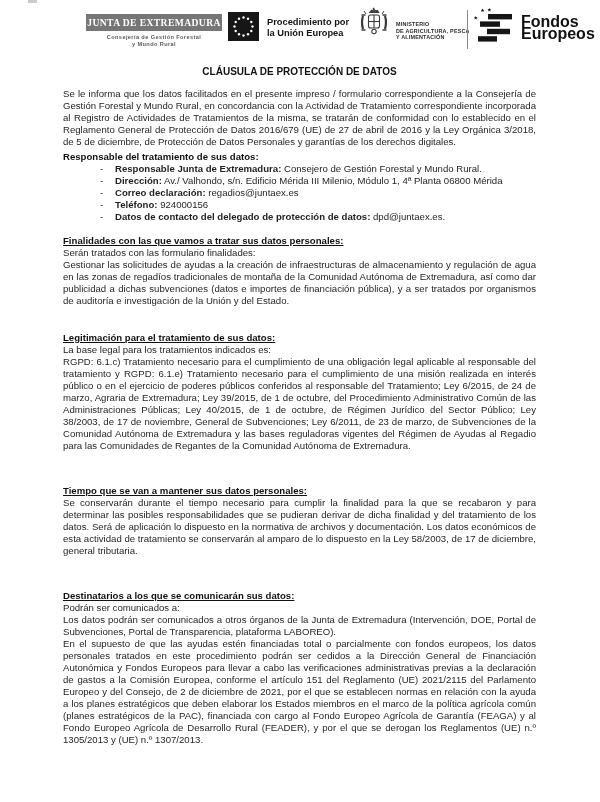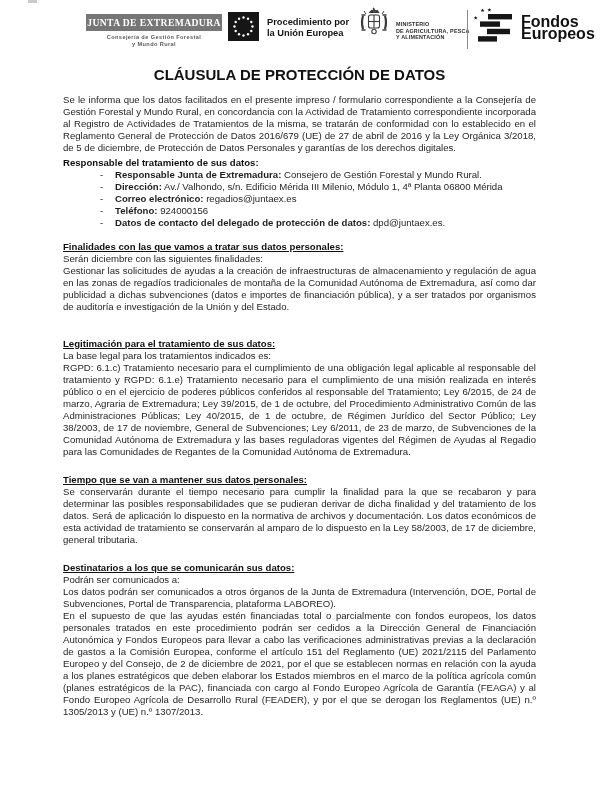--- a/index.html
+++ b/index.html
@@ -29,27 +29,27 @@
   .coat{position:absolute;left:356px;top:6px;width:36px;height:46px;}
   .min-text{position:absolute;left:396px;top:21px;font-size:5.4px;line-height:6.6px;color:#2a2a2a;font-weight:bold;letter-spacing:.2px;}
 
   .divider{position:absolute;left:467px;top:10px;width:1px;height:39px;background:#8a8a8a;}
 
   .fondos{position:absolute;left:472px;top:8px;width:44px;height:40px;}
   .fondos-text{position:absolute;left:521px;top:16px;font-size:16px;font-weight:600;line-height:12px;color:#111;}
 
   
   .doc{position:absolute;left:63px;top:62px;width:473px;}
-  .doc-title{text-align:center;font-weight:bold;font-size:15px;margin:4px 0 11px 0;color:#111;}
+  .doc-title{text-align:center;font-weight:bold;font-size:10px;margin:4px 0 11px 0;color:#111;}
   p{margin:0;font-size:9.6px;line-height:12px;text-align:justify;}
   .sec-title{font-weight:bold;font-size:9.6px;line-height:12px;color:#111;}
   .u{text-decoration:underline;}
   .sec{margin-top:12px;}
   .sec.gap-lg{margin-top:25px;}
-  .sec.gap-xl{margin-top:16px;}
+  .sec.gap-xl{margin-top:33px;}
   .intro{margin-top:10px;}
   .resp{margin-top:3px;}
   .bullets{margin-top:0;}
   .bullet{position:relative;padding-left:52px;font-size:9.6px;line-height:12px;}
   .bullet .dash{position:absolute;left:37px;top:0;}
   .b-label{font-weight:bold;}
 </style>
 </head>
 <body>
 
@@ -143,34 +143,34 @@
     <div class="sec resp">
       <div class="sec-title">Responsable del tratamiento de sus datos:</div>
       <div class="bullets">
         <div class="bullet">
           <span class="dash">-</span><span class="b-label">Responsable Junta de Extremadura:</span><span class="b-value"> Consejero de Gestión Forestal y Mundo Rural.</span>
         </div>
         <div class="bullet">
           <span class="dash">-</span><span class="b-label">Dirección:</span><span class="b-value"> Av./ Valhondo, s/n. Edificio Mérida III Milenio, Módulo 1, 4ª Planta 06800 Mérida</span>
         </div>
         <div class="bullet">
-          <span class="dash">-</span><span class="b-label">Correo electrónico:</span><span class="b-value"> regadios@juntaex.es</span>
+          <span class="dash">-</span><span class="b-label">Correo declaración:</span><span class="b-value"> regadios@juntaex.es</span>
         </div>
         <div class="bullet">
           <span class="dash">-</span><span class="b-label">Teléfono:</span><span class="b-value"> 924000156</span>
         </div>
         <div class="bullet">
           <span class="dash">-</span><span class="b-label">Datos de contacto del delegado de protección de datos:</span><span class="b-value"> dpd@juntaex.es.</span>
         </div>
       </div>
     </div>
 
     <div class="sec">
       <div class="sec-title u">Finalidades con las que vamos a tratar sus datos personales:</div>
-      <p>Serán diciembre con las siguientes finalidades:</p>
+      <p>Serán tratados con las formulario finalidades:</p>
       <p>Gestionar las solicitudes de ayudas a la creación de infraestructuras de almacenamiento y regulación de agua en las zonas de regadíos tradicionales de montaña de la Comunidad Autónoma de Extremadura, así como dar publicidad a dichas subvenciones (datos e importes de financiación pública), y a ser tratados por organismos de auditoría e investigación de la Unión y del Estado.</p>
     </div>
 
     <div class="sec gap-lg">
       <div class="sec-title u">Legitimación para el tratamiento de sus datos:</div>
       <p>La base legal para los tratamientos indicados es:</p>
       <p>RGPD: 6.1.c) Tratamiento necesario para el cumplimiento de una obligación legal aplicable al responsable del tratamiento y RGPD: 6.1.e) Tratamiento necesario para el cumplimiento de una misión realizada en interés público o en el ejercicio de poderes públicos conferidos al responsable del Tratamiento; Ley 6/2015, de 24 de marzo, Agraria de Extremadura; Ley 39/2015, de 1 de octubre, del Procedimiento Administrativo Común de las Administraciones Públicas; Ley 40/2015, de 1 de octubre, de Régimen Jurídico del Sector Público; Ley 38/2003, de 17 de noviembre, General de Subvenciones; Ley 6/2011, de 23 de marzo, de Subvenciones de la Comunidad Autónoma de Extremadura y las bases reguladoras vigentes del Régimen de Ayudas al Regadio para las Comunidades de Regantes de la Comunidad Autónoma de Extremadura.</p>
     </div>
 
     <div class="sec gap-xl">

